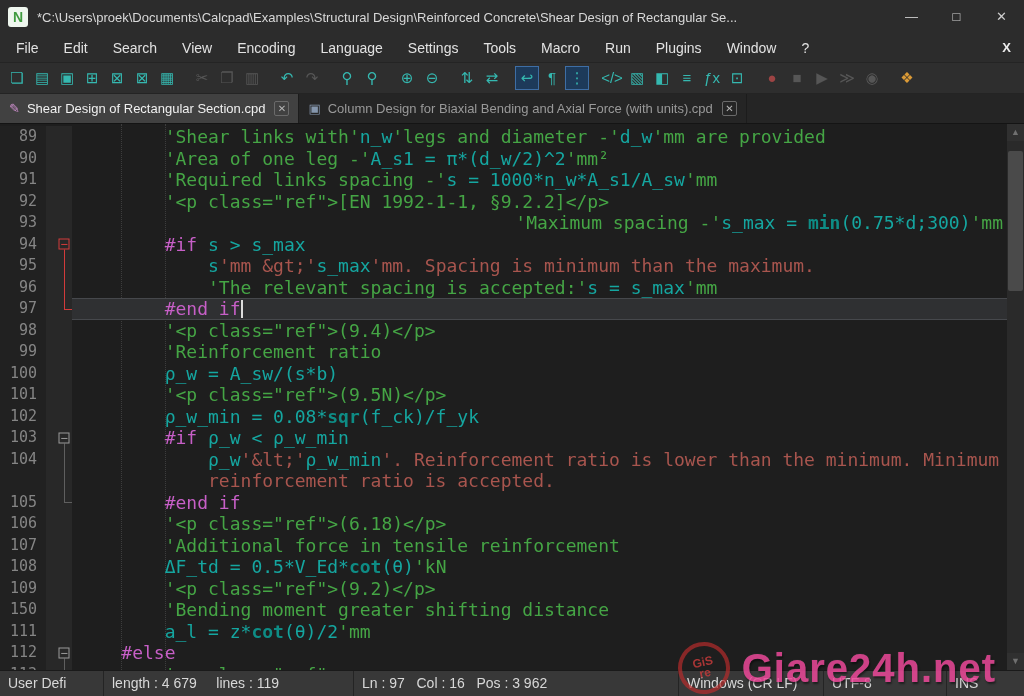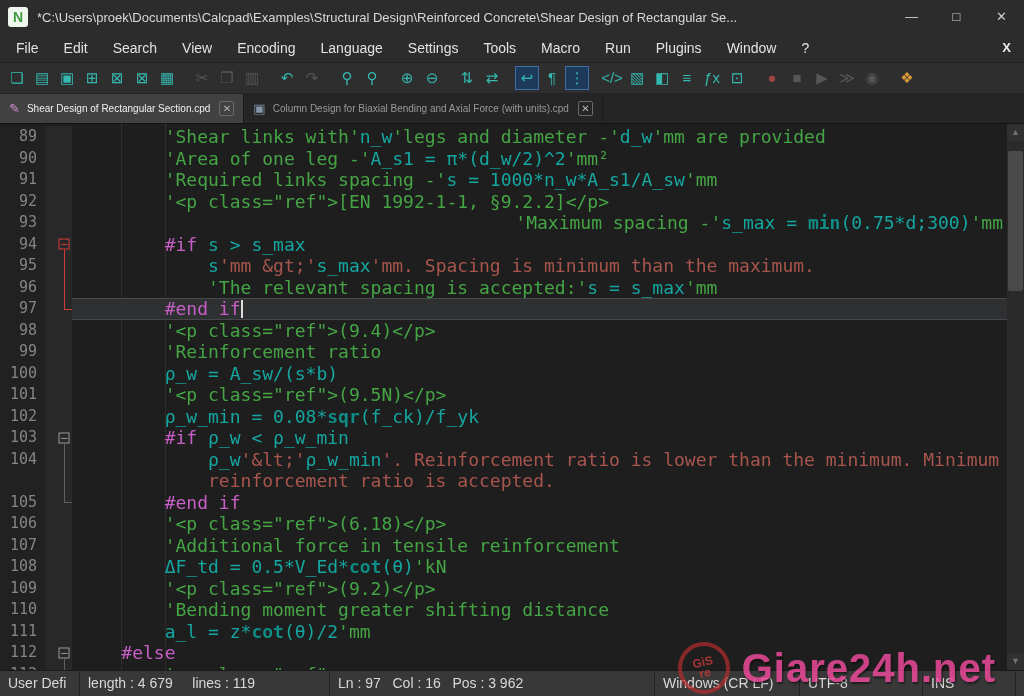--- a/index.html
+++ b/index.html
@@ -29,21 +29,21 @@
   .tool.active{background:#1d3a5a;border:1px solid #3e6ea5;line-height:22px;}
   .tool.gap{margin-right:11px;}
 
   
   .tabbar{height:29px;background:#252525;border-bottom:1px solid #141414;display:flex;align-items:stretch;flex:none;}
   .tab{display:flex;align-items:center;padding:0 9px;border-right:1px solid #1c1c1c;color:#999;max-width:470px;}
   .tab.active{background:#414141;color:#f0f0f0;}
   .tab-ic{margin-right:7px;font-size:13px;flex:none;}
   .tab.active .tab-ic{color:#cf8fcf;}
   .tab .tab-ic{color:#8596ad;}
-  .tab-label{font-size:10px;white-space:nowrap;overflow:hidden;}
+  .tab-label{font-size:13px;white-space:nowrap;overflow:hidden;}
   .tab-close{margin-left:9px;width:15px;height:15px;line-height:13px;text-align:center;font-size:10px;
              color:#b5b5b5;border:1px solid #6a6a6a;border-radius:2px;flex:none;box-sizing:border-box;}
 
   
   .editor{flex:1;position:relative;overflow:hidden;background:#1e1e1e;}
   .iguide{position:absolute;top:0;bottom:0;border-left:1px dotted #3d3d3d;z-index:0;}
   .rows{position:relative;z-index:1;margin-right:17px;padding-top:2px;}
   .row{display:flex;align-items:stretch;line-height:21.5px;font-family:"DejaVu Sans Mono",monospace;font-size:18px;}
   .lnum{width:46px;background:#212121;color:#858585;text-align:right;padding-right:9px;font-size:15px;
         flex:none;box-sizing:border-box;}
@@ -314,21 +314,21 @@
           <span class="fmargin"></span>
           <span class="ltext" style="padding-left: calc(8ch + 6px);"><span class="seg code">ΔF_td = 0.5*V_Ed*</span><span class="seg fn">cot</span><span class="seg code">(θ)</span><span class="seg str">'kN</span></span>
         </div>
         <div class="row">
           <span class="lnum">109</span>
           <span class="bmargin"></span>
           <span class="fmargin"></span>
           <span class="ltext" style="padding-left: calc(8ch + 6px);"><span class="seg str">'&lt;p class="ref"&gt;(9.2)&lt;/p&gt;</span></span>
         </div>
         <div class="row">
-          <span class="lnum">110</span>
+          <span class="lnum">150</span>
           <span class="bmargin"></span>
           <span class="fmargin"></span>
           <span class="ltext" style="padding-left: calc(8ch + 6px);"><span class="seg str">'Bending moment greater shifting distance</span></span>
         </div>
         <div class="row">
           <span class="lnum">111</span>
           <span class="bmargin"></span>
           <span class="fmargin"></span>
           <span class="ltext" style="padding-left: calc(8ch + 6px);"><span class="seg code">a_l = z*</span><span class="seg fn">cot</span><span class="seg code">(θ)/2</span><span class="seg str">'mm</span></span>
         </div>
@@ -351,21 +351,21 @@
         </div>
       </div>
     <div class="scrollbar">
       <div class="sb-btn up">▲</div>
       <div class="sb-thumb"></div>
       <div class="sb-btn down">▼</div>
     </div>
   </div>
 
   <div class="statusbar">
-      <div class="status-sec" style="width: 80px;">User Defi</div>
+      <div class="status-sec" style="width: 104px;">User Defi</div>
       <div class="status-sec" style="width: 250px;">length : 4 679     lines : 119</div>
       <div class="status-sec" style="width: 325px;">Ln : 97   Col : 16   Pos : 3 962</div>
       <div class="status-sec" style="width: 145px;">Windows (CR LF)</div>
       <div class="status-sec" style="width: 123px;">UTF-8</div>
       <div class="status-sec" style="width: 93px;">INS</div>
     </div>
 
   <div class="watermark">
     <div class="stamp">
         <span>GiS</span>

